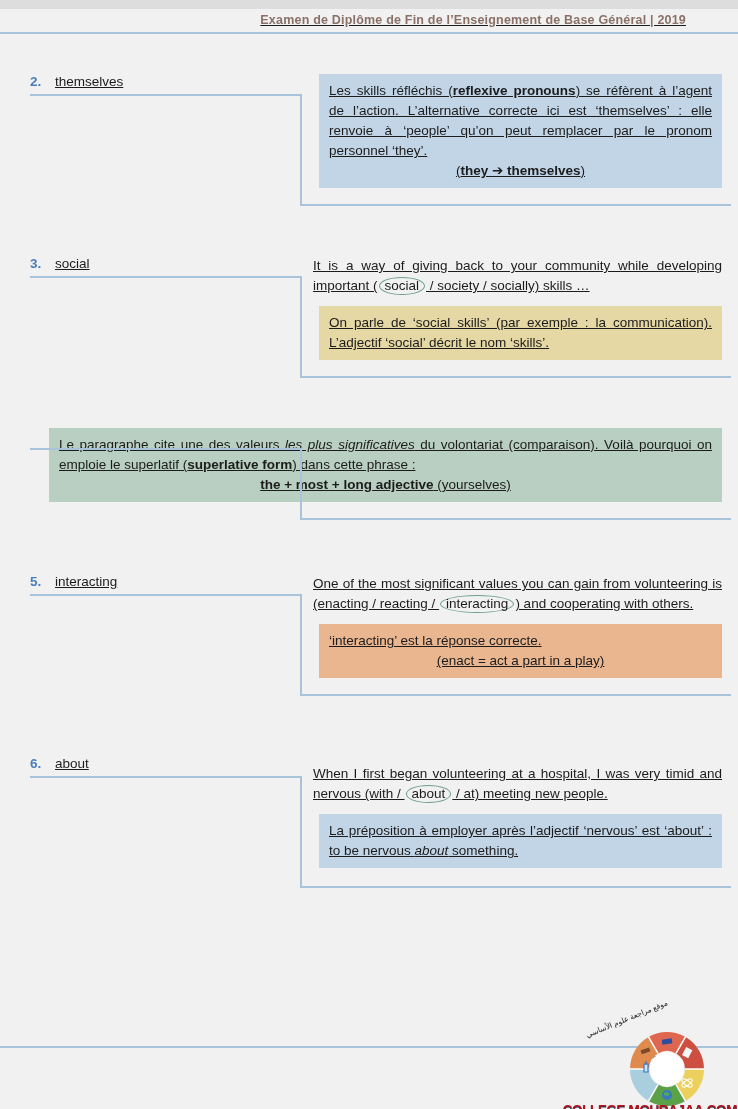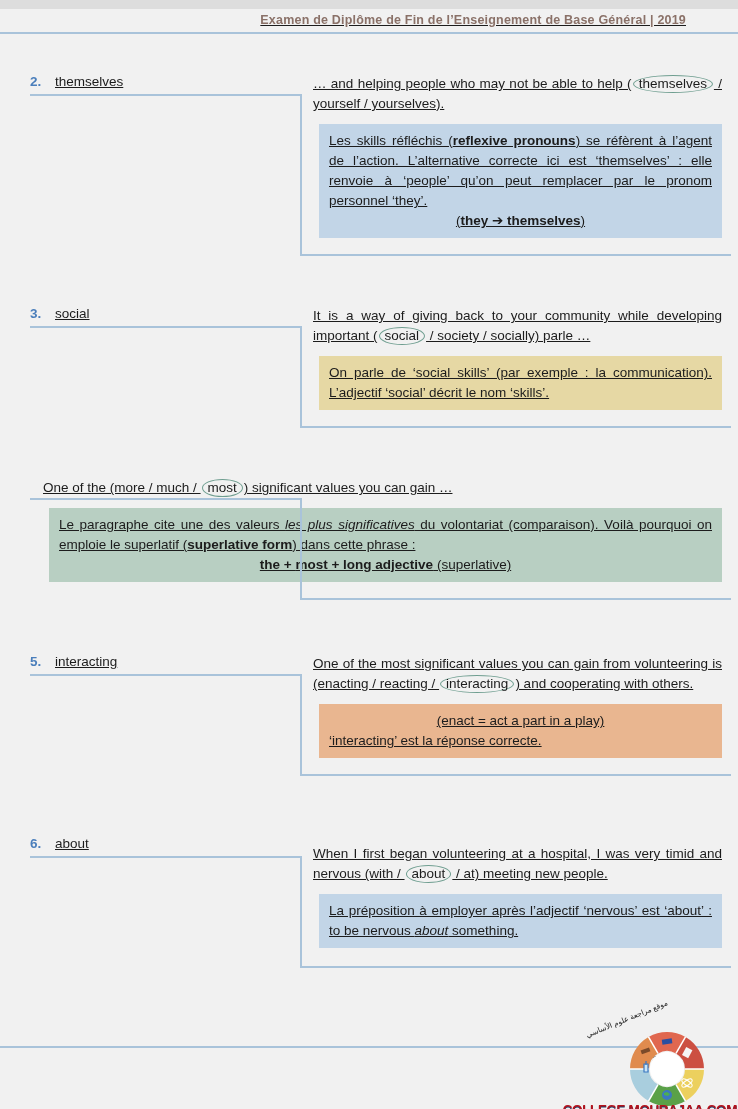--- a/index.html
+++ b/index.html
@@ -80,74 +80,72 @@
     <section class="item m2">
       <div class="lines">
         <div class="h"></div>
         <div class="v"></div>
         <div class="b"></div>
       </div>
       <div class="lcol">
         <span class="num">2.</span><span class="ans">themselves</span>
       </div>
       <div class="rcol">
-        <p class="sentence"><span>… and helping people who may not be able to help (</span><span class="st-circle">themselves</span><span> / yourself / yourselves).</span></p>
         <div class="expl" data-tone="blue">
             <div class="para al-justify"><span>Les skills réfléchis (</span><span class="st-b">reflexive pronouns</span><span>) se réfèrent à l’agent de l’action. L’alternative correcte ici est ‘themselves’ : elle renvoie à ‘people’ qu’on peut remplacer par le pronom personnel ‘they’.</span></div>
             <div class="para al-center"><span>(</span><span class="st-b">they ➔ themselves</span><span>)</span></div>
           </div>
       </div>
     </section>
 
     <section class="item m3">
       <div class="lines">
         <div class="h"></div>
         <div class="v"></div>
         <div class="b"></div>
       </div>
       <div class="lcol">
         <span class="num">3.</span><span class="ans">social</span>
       </div>
       <div class="rcol">
-        <p class="sentence"><span>It is a way of giving back to your community while developing important (</span><span class="st-circle">social</span><span> / society / socially) parle …</span></p>
+        <p class="sentence"><span>It is a way of giving back to your community while developing important (</span><span class="st-circle">social</span><span> / society / socially) skills …</span></p>
         <div class="expl" data-tone="tan">
             <div class="para al-justify"><span>On parle de ‘social skills’ (par exemple : la communication). L’adjectif ‘social’ décrit le nom ‘skills’.</span></div>
           </div>
       </div>
     </section>
 
     <section class="item m4">
       <div class="lines">
         <div class="h"></div>
         <div class="v"></div>
         <div class="b"></div>
       </div>
       <div class="rcol">
-        <p class="sentence"><span>One of the (more / much / </span><span class="st-circle">most</span><span>) significant values you can gain …</span></p>
         <div class="expl" data-tone="sage">
             <div class="para al-justify"><span>Le paragraphe cite une des valeurs </span><span class="st-i">les plus significatives</span><span> du volontariat (comparaison). Voilà pourquoi on emploie le superlatif (</span><span class="st-b">superlative form</span><span>) dans cette phrase :</span></div>
-            <div class="para al-center"><span class="st-b">the + </span><span class="st-b st-u">most</span><span class="st-b"> + long adjective</span><span> (superlative)</span></div>
+            <div class="para al-center"><span class="st-b">the + </span><span class="st-b st-u">most</span><span class="st-b"> + long adjective</span><span> (yourselves)</span></div>
           </div>
       </div>
     </section>
 
     <section class="item m5">
       <div class="lines">
         <div class="h"></div>
         <div class="v"></div>
         <div class="b"></div>
       </div>
       <div class="lcol">
         <span class="num">5.</span><span class="ans">interacting</span>
       </div>
       <div class="rcol">
         <p class="sentence"><span>One of the most significant values you can gain from volunteering is (enacting / reacting / </span><span class="st-circle">interacting</span><span>) and cooperating with others.</span></p>
         <div class="expl" data-tone="salmon">
+            <div class="para al-left"><span>‘interacting’ est la réponse correcte.</span></div>
             <div class="para al-center"><span>(enact = act a part in a play)</span></div>
-            <div class="para al-left"><span>‘interacting’ est la réponse correcte.</span></div>
           </div>
       </div>
     </section>
 
     <section class="item m6">
       <div class="lines">
         <div class="h"></div>
         <div class="v"></div>
         <div class="b"></div>
       </div>

